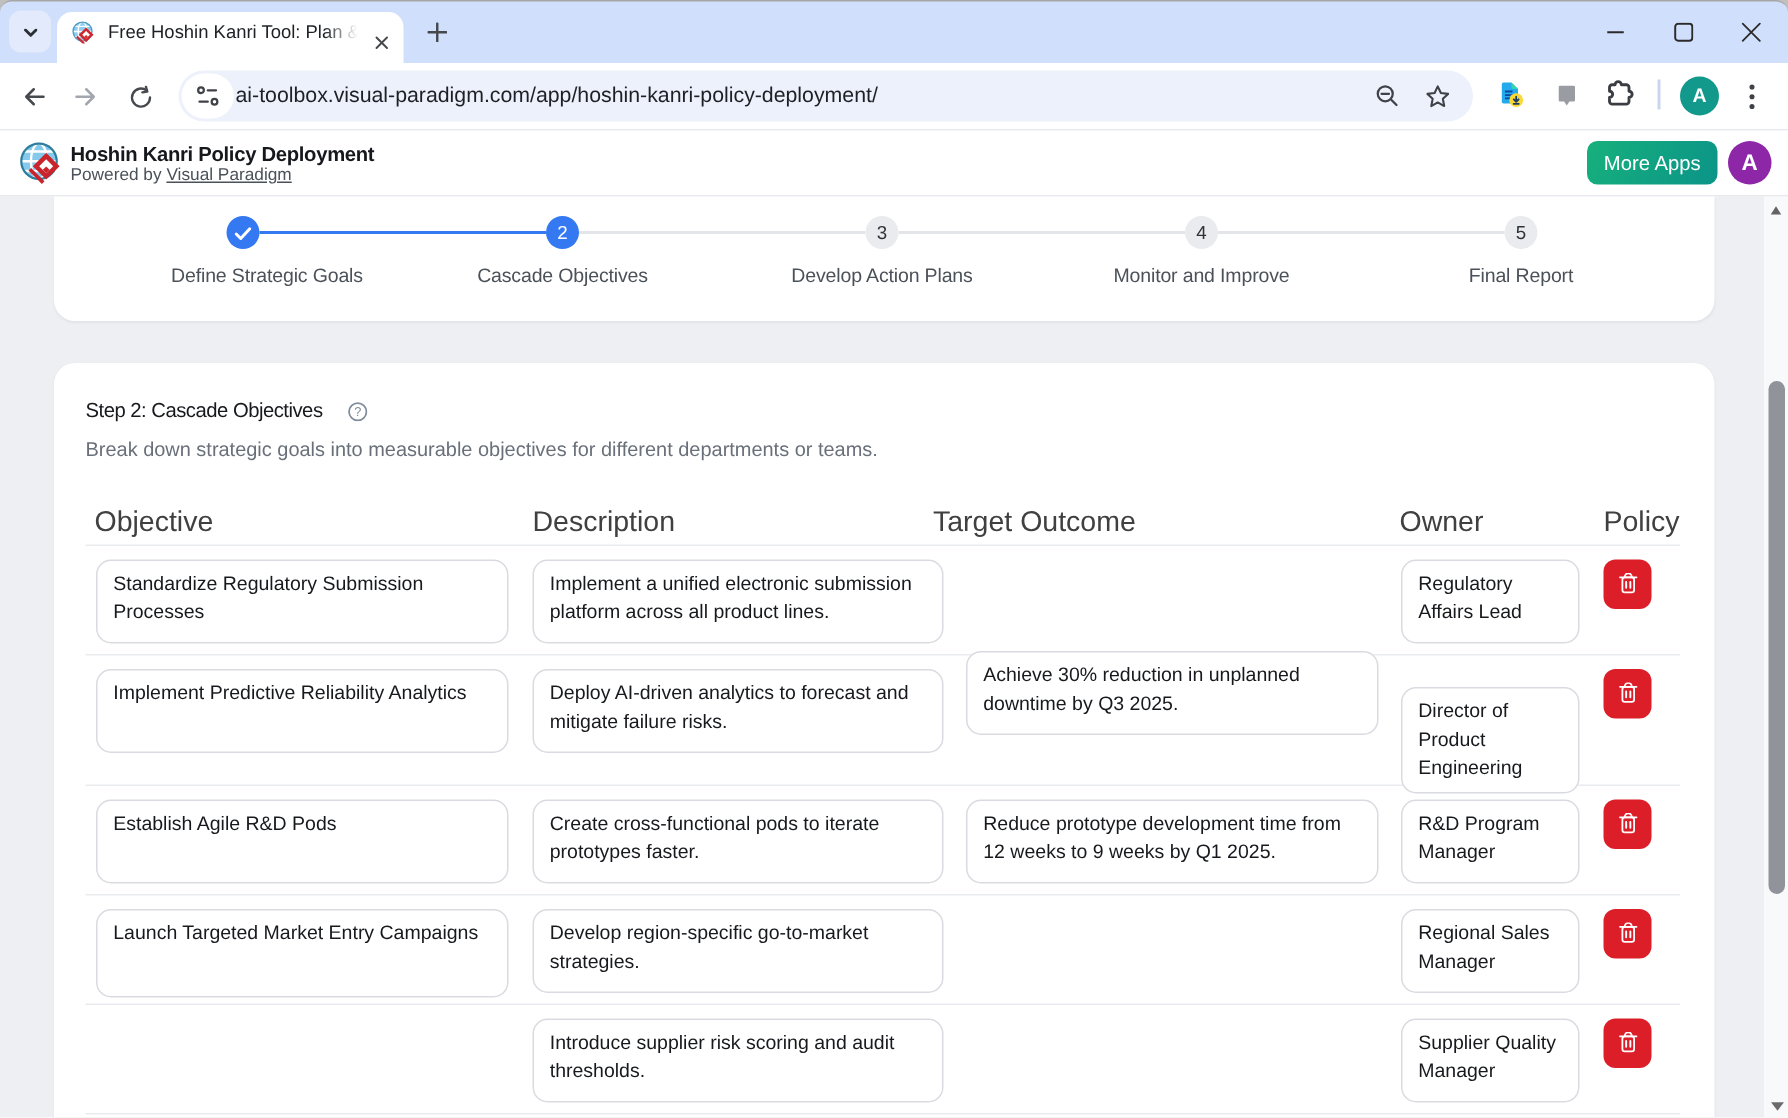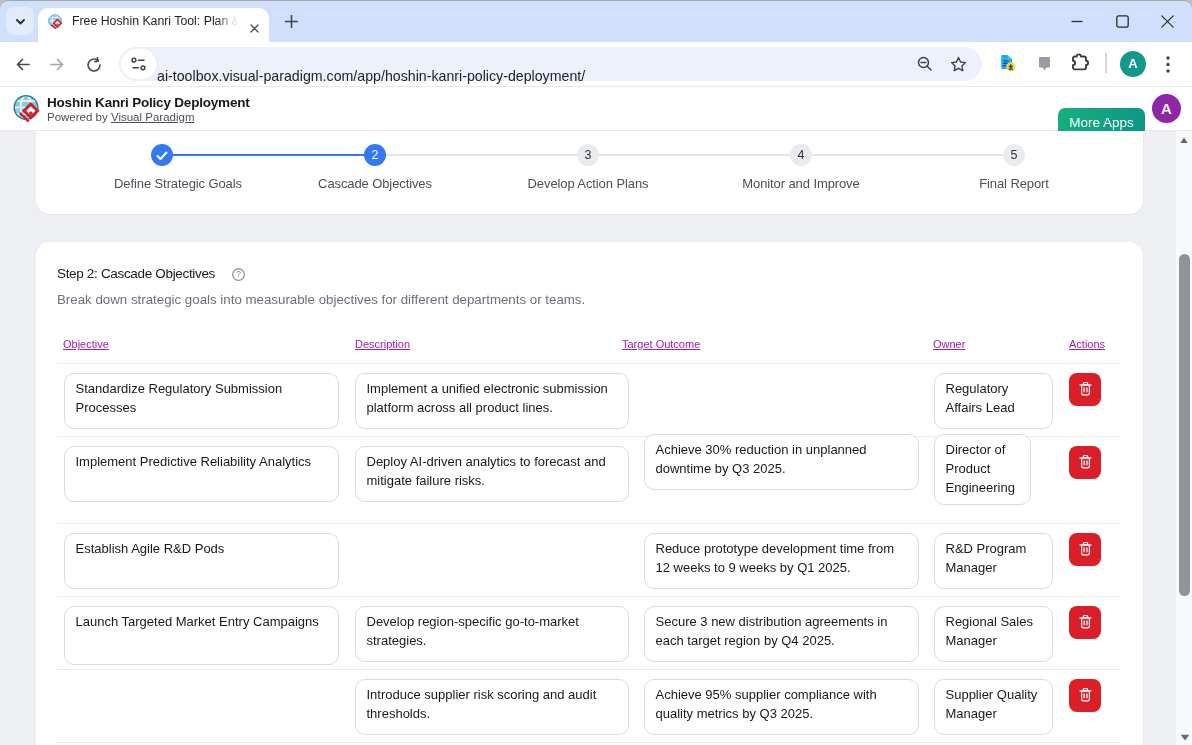--- a/index.html
+++ b/index.html
@@ -13,28 +13,28 @@
   #tabstrip { position:absolute; left:0; top:0; width:1192px; height:42px; background:#d0dffb; border-top:1px solid #a6a6a6; border-radius:8px 8px 0 0; }
   #tabsearch { position:absolute; left:6px; top:6px; width:28px; height:28px; border-radius:8px; background:#e2eafc; }
   #tab { position:absolute; left:38px; top:7px; width:231px; height:35px; background:#ffffff; border-radius:10px 10px 0 0; }
   #tabtitle { position:absolute; left:34px; top:0; width:176px; height:35px; line-height:26px; font-size:12.3px; color:#1d2024; white-space:nowrap; overflow:hidden; }
   #tabfade { position:absolute; left:178px; top:2px; width:32px; height:31px; background:linear-gradient(90deg, rgba(255,255,255,0), #ffffff 70%); }
 
   
   #toolbar { position:absolute; left:0; top:42px; width:1192px; height:45px; background:#ffffff; border-bottom:1px solid #e6e9ee; }
   #omnibox { position:absolute; left:119px; top:5px; width:863px; height:34px; border-radius:17px; background:#ecf1fb; }
   #chip { position:absolute; left:2px; top:2px; width:35px; height:30px; border-radius:15px; background:#ffffff; }
-  #urltext { position:absolute; left:38px; top:12px; height:34px; line-height:34px; font-size:14.2px; color:#1d2024; letter-spacing:0; white-space:nowrap; }
+  #urltext { position:absolute; left:38px; top:0; height:34px; line-height:34px; font-size:14.2px; color:#1d2024; letter-spacing:0; white-space:nowrap; }
 
   
   #appheader { position:absolute; left:0; top:87px; width:1192px; height:44px; background:#ffffff; border-bottom:1px solid #e7e9ec; }
   #apptitle { position:absolute; left:47px; top:7.5px; font-size:13.5px; font-weight:bold; color:#15181c; letter-spacing:-0.2px; }
   #powered { position:absolute; left:47px; top:24px; font-size:11.5px; color:#4a5158; }
   #powered a { color:#4a5158; text-decoration:underline; }
-  #moreapps { position:absolute; left:1058px; top:7px; width:87px; height:29px; border-radius:7px; background:linear-gradient(115deg,#17b07c,#0b9488); color:#ffffff; font-size:13.5px; text-align:center; line-height:29px;margin-top:14px; }
+  #moreapps { position:absolute; left:1058px; top:7px; width:87px; height:29px; border-radius:7px; background:linear-gradient(115deg,#17b07c,#0b9488); color:#ffffff; font-size:13.5px; text-align:center; line-height:29px; }
   #hdravatar { position:absolute; left:1152px; top:7px; width:29px; height:29px; border-radius:50%; background:#8d27a8; color:#fff; font-weight:bold; font-size:15px; text-align:center; line-height:29px; }
 
   
   #content { position:absolute; left:0; top:131px; width:1192px; height:614px; background:#edeff3; }
 
   
   #sbtrack { position:absolute; left:1176px; top:0; width:16px; height:614px; background:#f8f9fb; }
   #sbthumb { position:absolute; left:2.5px; top:123px; width:11px; height:342px; border-radius:5.5px; background:#90939a; }
 
   
@@ -46,21 +46,21 @@
   .sline { position:absolute; top:23px; height:2px; background:#e3e5e9; }
   .scircle { position:absolute; top:13px; width:22px; height:22px; border-radius:50%; background:#e9ebee; color:#2f3338; font-size:12.5px; text-align:center; line-height:22px; }
   .scircle.active { background:#3478f2; color:#fff; }
   .slabel { position:absolute; top:45px; width:220px; text-align:center; font-size:13px; color:#4b5158; letter-spacing:-0.1px; }
 
   
   #cardtitle { position:absolute; left:21px; top:24px; font-size:13.5px; font-weight:normal; color:#17191d; letter-spacing:-0.33px; }
   #helpicon { position:absolute; left:195.5px; top:25.5px; }
   #cardsub { position:absolute; left:21px; top:50px; font-size:13.3px; color:#69707a; letter-spacing:0; }
 
-  .thead { position:absolute; top:96px; font-size:11px; color:#a21caf;text-decoration:underline; }
+  .thead { position:absolute; top:96px; font-size:19px; color:#404040; }
   .sep { position:absolute; left:21px; width:1063px; height:1px; background:#e9ebee; }
 
   .box { position:absolute; background:#fff; border:1px solid #d9dbe0; border-radius:10px; padding:5px 10px 0 10.5px; font-size:13px; line-height:19px; color:#17191d; letter-spacing:0; overflow:hidden; white-space:nowrap; }
   .del { position:absolute; left:1032.5px; width:32.5px; height:33px; border-radius:8px; background:#dc1e29; }
   .del svg { position:absolute; left:10px; top:9px; }
 </style>
 </head>
 <body>
 <div id="root">
 
@@ -214,21 +214,21 @@
       <svg id="helpicon" width="13" height="13" viewBox="0 0 13 13">
         <circle cx="6.5" cy="6.5" r="5.8" fill="none" stroke="#818d9c" stroke-width="1.2"></circle>
         <text x="6.5" y="9.3" font-size="8.5" fill="#818d9c" text-anchor="middle" font-family="Liberation Sans">?</text>
       </svg>
       <div id="cardsub">Break down strategic goals into measurable objectives for different departments or teams.</div>
 
       <div class="thead" style="left:27px">Objective</div>
       <div class="thead" style="left:319px">Description</div>
       <div class="thead" style="left:586px">Target Outcome</div>
       <div class="thead" style="left:897px">Owner</div>
-      <div class="thead" style="left:1033px">Actions</div>
+      <div class="thead" style="left:1033px">Policy</div>
 
       <div class="sep" style="top:121px"></div>
       <div class="sep" style="top:194px"></div>
       <div class="sep" style="top:281px"></div>
       <div class="sep" style="top:354px"></div>
       <div class="sep" style="top:427px"></div>
       <div class="sep" style="top:500px"></div>
 
       <div class="box" style="left:28px;top:130.5px;width:275px;height:56px">Standardize Regulatory Submission<br>Processes</div>
       <div class="box" style="left:319px;top:130.5px;width:273.5px;height:56px">Implement a unified electronic submission<br>platform across all product lines.</div>
@@ -240,63 +240,62 @@
               <path d="M1 2.9 H12"></path>
               <rect x="2.6" y="2.9" width="7.8" height="10" rx="1.6"></rect>
               <path d="M5.1 6 V9.8 M7.9 6 V9.8" stroke-width="1.3"></path>
             </g>
           </svg>
         </div>
 
       <div class="box" style="left:28px;top:204px;width:275px;height:56px">Implement Predictive Reliability Analytics</div>
       <div class="box" style="left:319px;top:204px;width:273.5px;height:56px">Deploy AI-driven analytics to forecast and<br>mitigate failure risks.</div>
       <div class="box" style="left:608px;top:192px;width:275px;height:56px">Achieve 30% reduction in unplanned<br>downtime by Q3 2025.</div>
-      <div class="box" style="left:898px;top:192px;width:97px;height:70.5px">Director of<br>Product<br>Engineering</div>
+      <div class="box" style="left:898px;top:216px;width:119px;height:70.5px">Director of<br>Product<br>Engineering</div>
       <div class="del" style="top:204px">
           <svg width="13" height="14" viewBox="0 0 13 14">
             <g fill="none" stroke="#ffffff" stroke-width="1.2" stroke-linecap="round">
               <path d="M4.2 2.5 a2.3 2.3 0 0 1 4.6 0"></path>
               <path d="M1 2.9 H12"></path>
               <rect x="2.6" y="2.9" width="7.8" height="10" rx="1.6"></rect>
               <path d="M5.1 6 V9.8 M7.9 6 V9.8" stroke-width="1.3"></path>
             </g>
           </svg>
         </div>
 
       <div class="box" style="left:28px;top:290.5px;width:275px;height:56px">Establish Agile R&amp;D Pods</div>
+      <div class="box" style="left:319px;top:290.5px;width:273.5px;height:56px">Create cross-functional pods to iterate<br>prototypes faster.</div>
       <div class="box" style="left:608px;top:290.5px;width:275px;height:56px">Reduce prototype development time from<br>12 weeks to 9 weeks by Q1 2025.</div>
       <div class="box" style="left:898px;top:290.5px;width:119px;height:56px">R&amp;D Program<br>Manager</div>
       <div class="del" style="top:290.5px">
           <svg width="13" height="14" viewBox="0 0 13 14">
             <g fill="none" stroke="#ffffff" stroke-width="1.2" stroke-linecap="round">
               <path d="M4.2 2.5 a2.3 2.3 0 0 1 4.6 0"></path>
               <path d="M1 2.9 H12"></path>
               <rect x="2.6" y="2.9" width="7.8" height="10" rx="1.6"></rect>
               <path d="M5.1 6 V9.8 M7.9 6 V9.8" stroke-width="1.3"></path>
             </g>
           </svg>
         </div>
 
       <div class="box" style="left:28px;top:363.5px;width:275px;height:59px">Launch Targeted Market Entry Campaigns</div>
       <div class="box" style="left:319px;top:363.5px;width:273.5px;height:56px">Develop region-specific go-to-market<br>strategies.</div>
-      <div class="box" style="left:608px;top:363.5px;width:275px;height:56px">Secure 3 new distribution agreements in<br>each target region by Q4 2025.</div>
       <div class="box" style="left:898px;top:363.5px;width:119px;height:56px">Regional Sales<br>Manager</div>
       <div class="del" style="top:363.5px">
           <svg width="13" height="14" viewBox="0 0 13 14">
             <g fill="none" stroke="#ffffff" stroke-width="1.2" stroke-linecap="round">
               <path d="M4.2 2.5 a2.3 2.3 0 0 1 4.6 0"></path>
               <path d="M1 2.9 H12"></path>
               <rect x="2.6" y="2.9" width="7.8" height="10" rx="1.6"></rect>
               <path d="M5.1 6 V9.8 M7.9 6 V9.8" stroke-width="1.3"></path>
             </g>
           </svg>
         </div>
 
       <div class="box" style="left:319px;top:436.5px;width:273.5px;height:56px">Introduce supplier risk scoring and audit<br>thresholds.</div>
-      <div class="box" style="left:608px;top:436.5px;width:275px;height:56px">Achieve 95% supplier compliance with<br>quality metrics by Q3 2025.</div>
       <div class="box" style="left:898px;top:436.5px;width:119px;height:56px">Supplier Quality<br>Manager</div>
       <div class="del" style="top:436.5px">
           <svg width="13" height="14" viewBox="0 0 13 14">
             <g fill="none" stroke="#ffffff" stroke-width="1.2" stroke-linecap="round">
               <path d="M4.2 2.5 a2.3 2.3 0 0 1 4.6 0"></path>
               <path d="M1 2.9 H12"></path>
               <rect x="2.6" y="2.9" width="7.8" height="10" rx="1.6"></rect>
               <path d="M5.1 6 V9.8 M7.9 6 V9.8" stroke-width="1.3"></path>
             </g>
           </svg>

